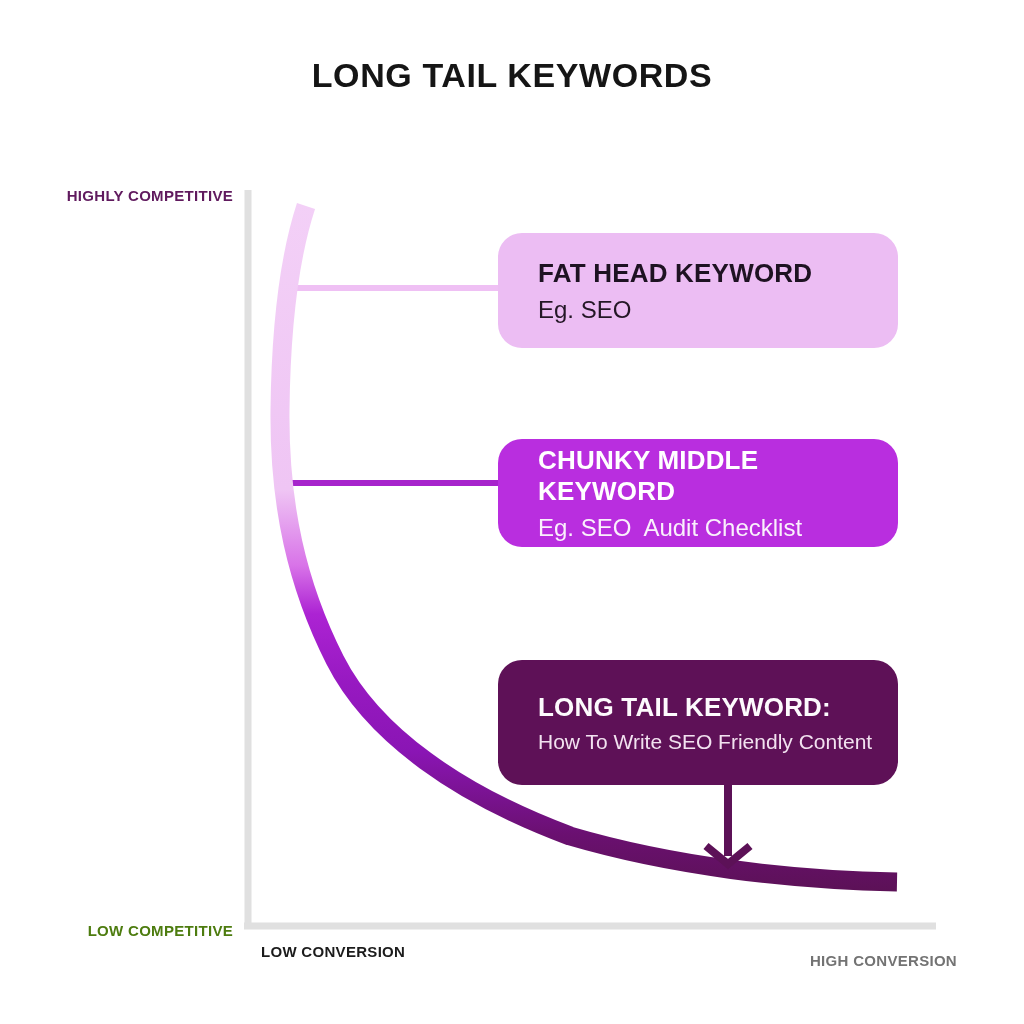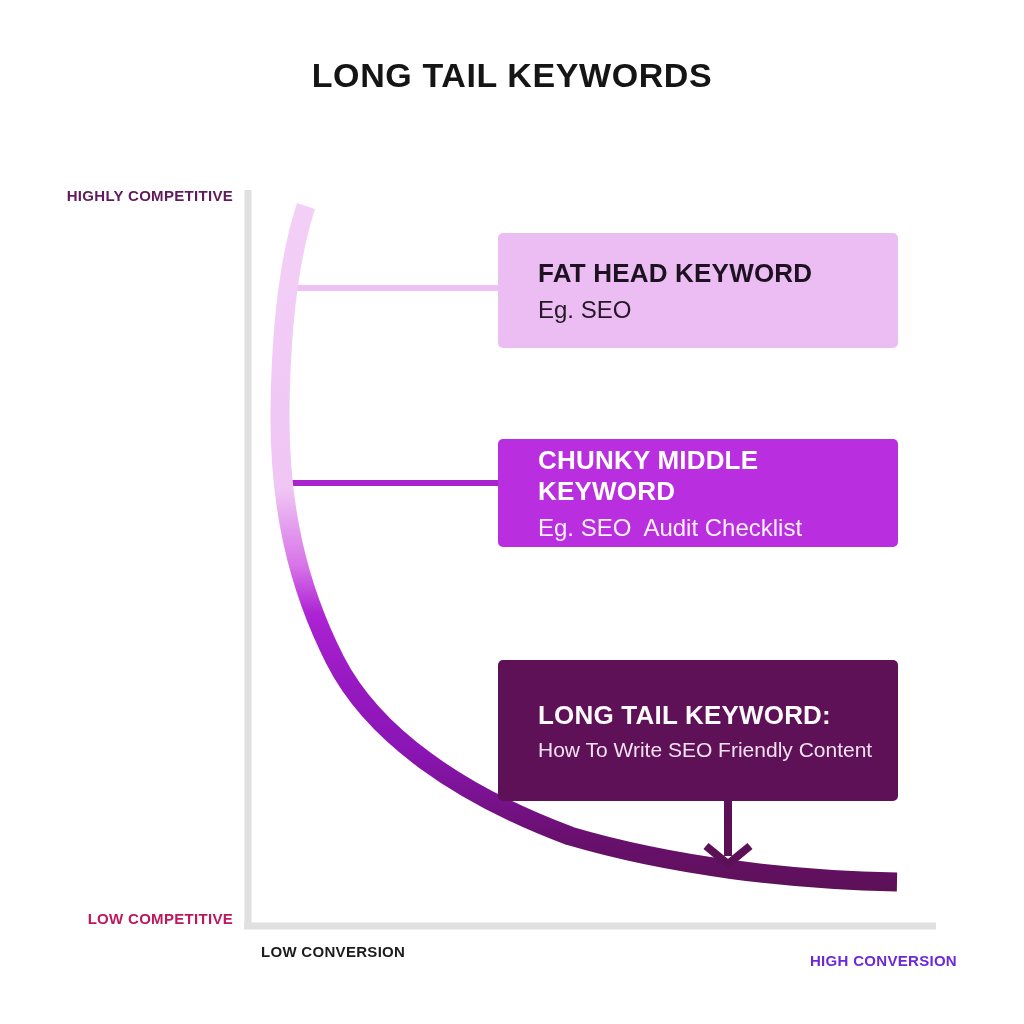--- a/index.html
+++ b/index.html
@@ -37,30 +37,30 @@
     padding-left: 16px;
   }
   .axis-label.y-high { left: 0; top: 187px; width: 233px; text-align: right; }
   .axis-label.y-low  { left: 0; top: 910px; width: 233px; text-align: right; }
   .axis-label.x-low  { left: 245px; top: 943px; }
   .axis-label.x-high { right: 67px; top: 952px; }
   .card {
     position: absolute;
     left: 498px;
     width: 400px;
-    border-radius: 5px;
+    border-radius: 24px;
     display: flex;
     flex-direction: column;
     justify-content: center;
     padding-left: 40px;
     row-gap: 7px;
   }
   .card-fat    { top: 233px; height: 115px; }
   .card-chunky { top: 439px; height: 108px; }
-  .card-long   { top: 660px; height: 141px; }
+  .card-long   { top: 660px; height: 125px; }
   .card-title {
     font-size: 26px;
     font-weight: 700;
     letter-spacing: 0.2px;
     white-space: pre-wrap;
   }
   .card-sub {
     font-size: 24px;
     font-weight: 400;
     white-space: pre-wrap;
@@ -100,23 +100,23 @@
              C 373 735, 460 795, 570 836
              C 672 866, 790 880, 897 882" fill="none" stroke="url(#curveGrad)" stroke-width="19"></path>
 
     <g fill="none" stroke-width="8" stroke="#5C1157">
       <line x1="728" y1="772" x2="728" y2="856"></line>
       <path d="M 706 846 L 728 864 L 750 846"></path>
     </g>
   </svg>
 
   <div class="axis-label y-high" style="color: rgb(96, 26, 94);">HIGHLY COMPETITIVE</div>
-  <div class="axis-label y-low" style="color: #be185d;">LOW COMPETITIVE</div>
+  <div class="axis-label y-low" style="color: #4d7c0f; margin-top: 12px;">LOW COMPETITIVE</div>
   <div class="axis-label x-low" style="color: rgb(27, 27, 27);">LOW CONVERSION</div>
-  <div class="axis-label x-high" style="color: #6d28d9;">HIGH CONVERSION</div>
+  <div class="axis-label x-high" style="color: #737373;">HIGH CONVERSION</div>
 
   <div class="card card-fat" style="background: rgb(236, 189, 243);">
     <div class="card-title" style="color: rgb(30, 18, 34);">FAT HEAD KEYWORD</div>
     <div class="card-sub" style="color: rgb(36, 23, 38);">Eg. SEO</div>
   </div>
 
   <div class="card card-chunky" style="background: rgb(185, 46, 223);">
     <div class="card-title" style="color: rgb(255, 255, 255);">CHUNKY MIDDLE KEYWORD</div>
     <div class="card-sub" style="color: rgb(250, 240, 252);">Eg. SEO  Audit Checklist</div>
   </div>

